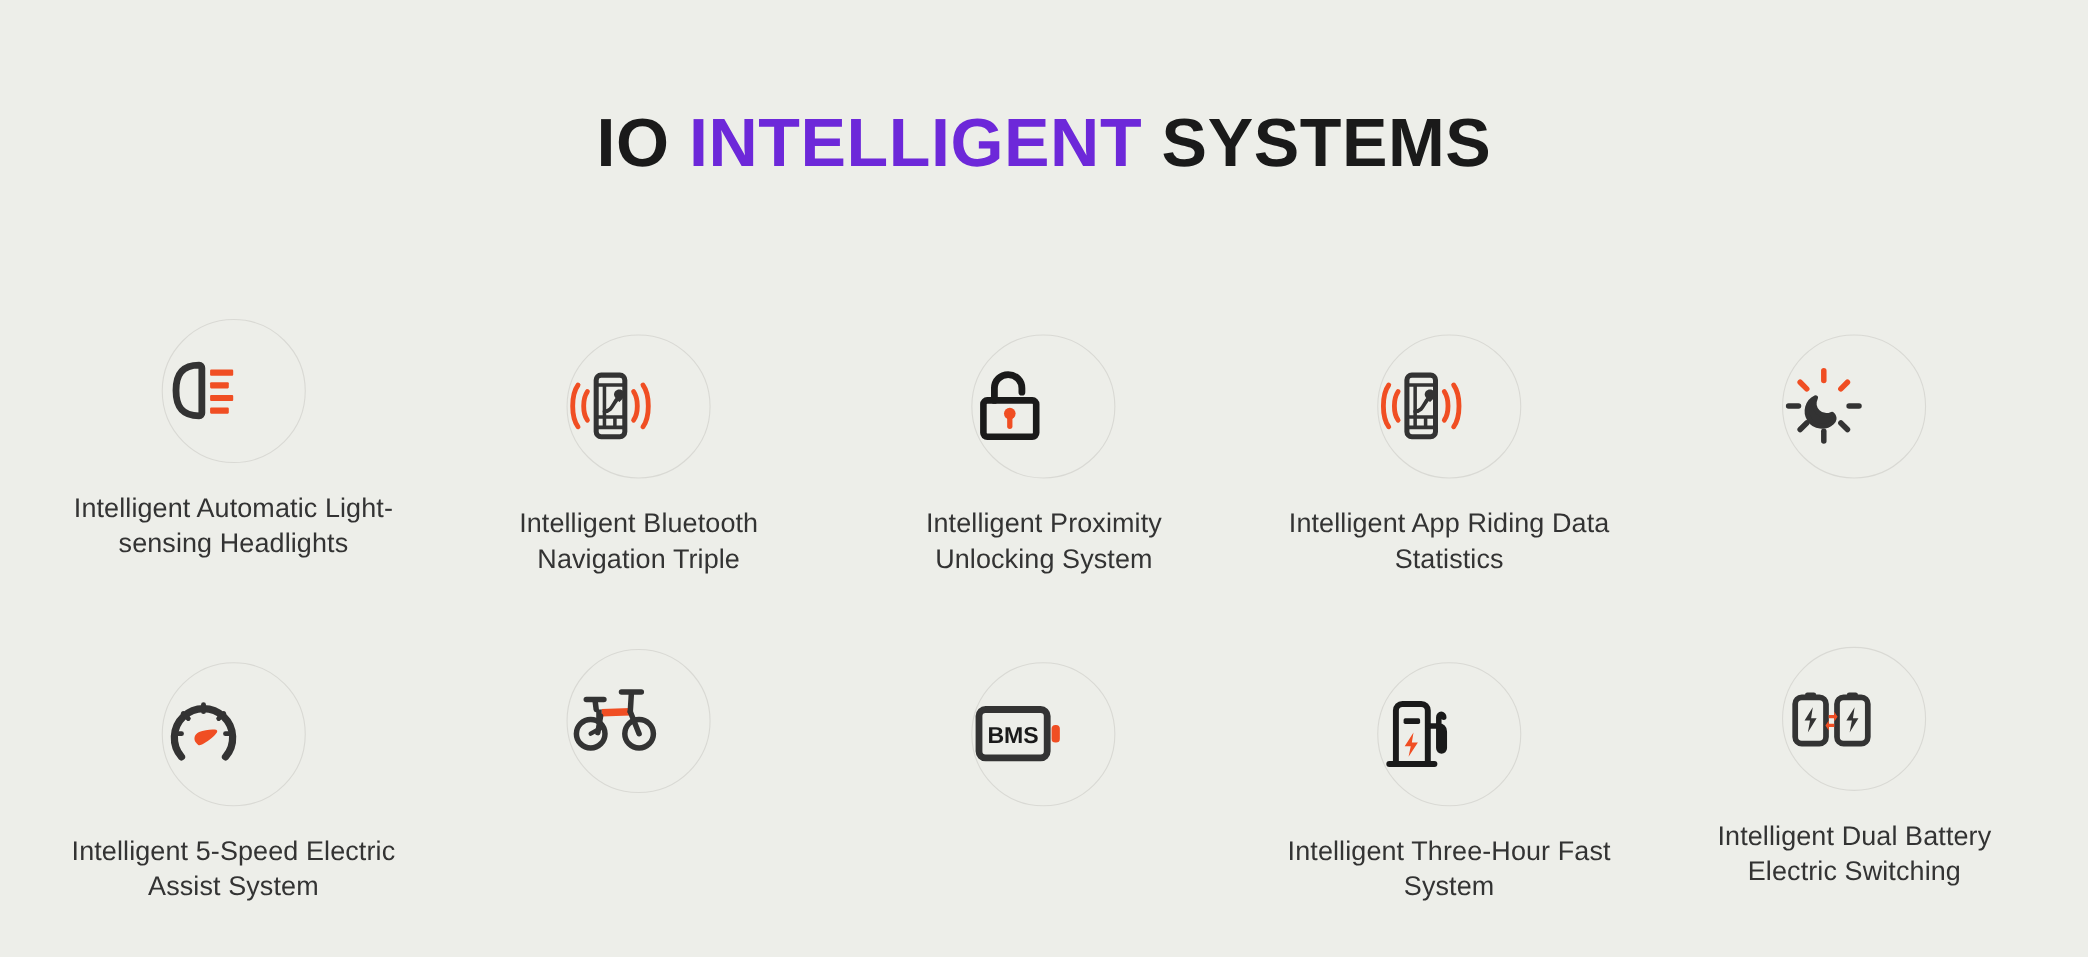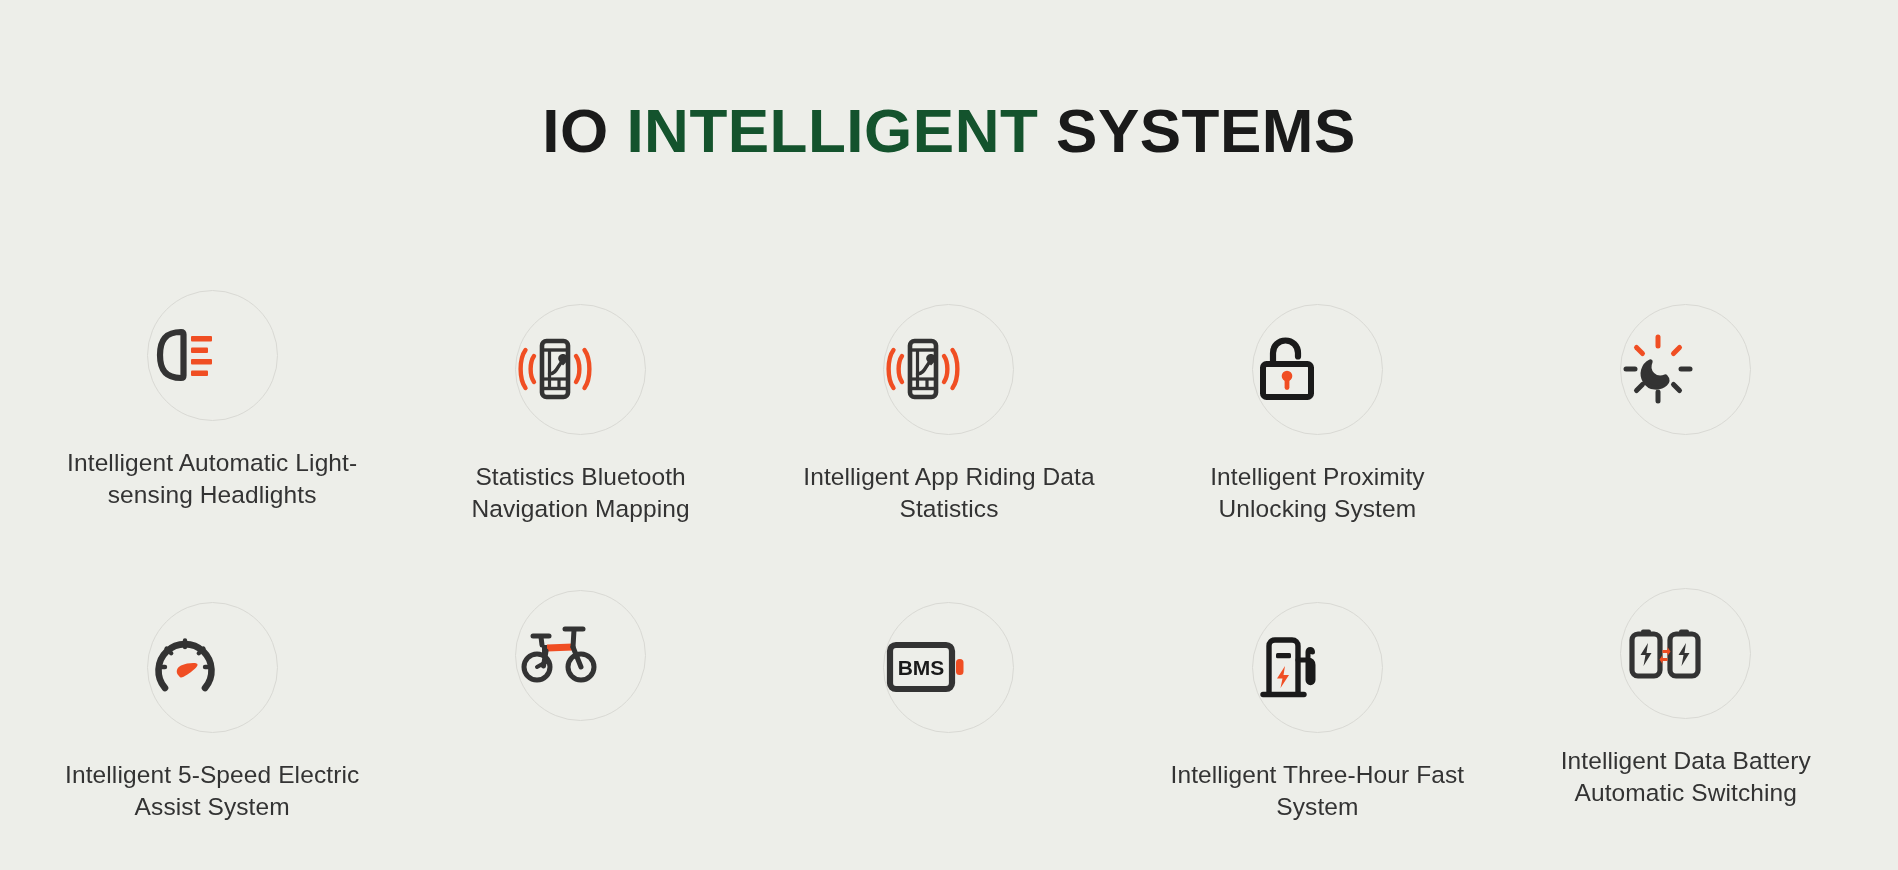--- a/index.html
+++ b/index.html
@@ -16,21 +16,21 @@
   .title{
     text-align:center;
     font-size:62px;
     font-weight:bold;
     letter-spacing:0.5px;
     line-height:1;
     padding-top:58px;
     color:#1A1A1A;
     white-space:nowrap;
   }
-  .title .hl{color:#14532d;}
+  .title .hl{color:#6d28d9;}
   .title span{display:inline;}
 
   
   .grid{
     position:absolute;
     top:248px;left:0;right:0;
     display:grid;
     grid-template-columns:repeat(5,1fr);
     grid-template-rows:repeat(2,312px);
     padding:0 28px;
@@ -98,21 +98,33 @@
           <line x1="26" y1="47" x2="52" y2="47" stroke="#333333" stroke-width="3.2"></line>
           <line x1="43" y1="47" x2="43" y2="56.5" stroke="#333333" stroke-width="3.2"></line>
           <path d="M33.5 42 C41 42 41.5 33 46.5 29.5" fill="none" stroke="#333333" stroke-width="3.4" stroke-linecap="round"></path>
           <path d="M47 22 C50 22 51.8 24.2 51.8 26.6 C51.8 29.6 47 33.5 47 33.5 C47 33.5 42.2 29.6 42.2 26.6 C42.2 24.2 44 22 47 22 Z" fill="#333333"></path>
           <path d="M18 24 C13.5 30.5 13.5 43.5 18 50" fill="none" stroke="#F04E23" stroke-width="4.4" stroke-linecap="round"></path>
           <path d="M9.5 18 C3 27 3 47 9.5 56" fill="none" stroke="#F04E23" stroke-width="4.4" stroke-linecap="round"></path>
           <path d="M60 24 C64.5 30.5 64.5 43.5 60 50" fill="none" stroke="#F04E23" stroke-width="4.4" stroke-linecap="round"></path>
           <path d="M68.5 18 C75 27 75 47 68.5 56" fill="none" stroke="#F04E23" stroke-width="4.4" stroke-linecap="round"></path>
         </svg>
       </div>
-      <div class="caption">Statistics Bluetooth Navigation Mapping</div>
+      <div class="caption">Intelligent Bluetooth Navigation Triple</div>
+    </div>
+
+    <div class="cell r1c4">
+      <div class="circle">
+        <svg width="70" height="74" viewBox="0 0 70 74">
+          <path d="M20 32 L20 21 C20 13.8 25.6 8.5 32.5 8.5 C39.4 8.5 45 13.8 45 21 L45 24.5" fill="none" stroke="#1A1A1A" stroke-width="6.2" stroke-linecap="round"></path>
+          <rect x="10" y="32" width="48" height="33" rx="3.5" fill="none" stroke="#1A1A1A" stroke-width="6"></rect>
+          <circle cx="34" cy="44" r="5.3" fill="#F04E23"></circle>
+          <rect x="31.6" y="45" width="4.8" height="13" rx="2.4" fill="#F04E23"></rect>
+        </svg>
+      </div>
+      <div class="caption">Intelligent Proximity Unlocking System</div>
     </div>
 
     <div class="cell r1c3">
       <div class="circle">
         <svg width="78" height="74" viewBox="0 0 78 74">
           <rect x="26" y="9" width="26" height="56" rx="4.5" fill="none" stroke="#333333" stroke-width="4.6"></rect>
           <line x1="26" y1="18" x2="52" y2="18" stroke="#333333" stroke-width="3.4"></line>
           <line x1="26" y1="56.5" x2="52" y2="56.5" stroke="#333333" stroke-width="3.4"></line>
           <line x1="33.5" y1="18" x2="33.5" y2="56.5" stroke="#333333" stroke-width="3.2"></line>
           <line x1="26" y1="47" x2="52" y2="47" stroke="#333333" stroke-width="3.2"></line>
@@ -121,32 +133,20 @@
           <path d="M47 22 C50 22 51.8 24.2 51.8 26.6 C51.8 29.6 47 33.5 47 33.5 C47 33.5 42.2 29.6 42.2 26.6 C42.2 24.2 44 22 47 22 Z" fill="#333333"></path>
           <path d="M18 24 C13.5 30.5 13.5 43.5 18 50" fill="none" stroke="#F04E23" stroke-width="4.4" stroke-linecap="round"></path>
           <path d="M9.5 18 C3 27 3 47 9.5 56" fill="none" stroke="#F04E23" stroke-width="4.4" stroke-linecap="round"></path>
           <path d="M60 24 C64.5 30.5 64.5 43.5 60 50" fill="none" stroke="#F04E23" stroke-width="4.4" stroke-linecap="round"></path>
           <path d="M68.5 18 C75 27 75 47 68.5 56" fill="none" stroke="#F04E23" stroke-width="4.4" stroke-linecap="round"></path>
         </svg>
       </div>
       <div class="caption">Intelligent App Riding Data Statistics</div>
     </div>
 
-    <div class="cell r1c4">
-      <div class="circle">
-        <svg width="70" height="74" viewBox="0 0 70 74">
-          <path d="M20 32 L20 21 C20 13.8 25.6 8.5 32.5 8.5 C39.4 8.5 45 13.8 45 21 L45 24.5" fill="none" stroke="#1A1A1A" stroke-width="6.2" stroke-linecap="round"></path>
-          <rect x="10" y="32" width="48" height="33" rx="3.5" fill="none" stroke="#1A1A1A" stroke-width="6"></rect>
-          <circle cx="34" cy="44" r="5.3" fill="#F04E23"></circle>
-          <rect x="31.6" y="45" width="4.8" height="13" rx="2.4" fill="#F04E23"></rect>
-        </svg>
-      </div>
-      <div class="caption">Intelligent Proximity Unlocking System</div>
-    </div>
-
     <div class="cell r1c5">
       <div class="circle">
         <svg width="74" height="74" viewBox="0 0 74 74">
           <g stroke-linecap="round" stroke-width="5">
             <line x1="37" y1="5" x2="37" y2="14" stroke="#F04E23"></line>
             <line x1="15.5" y1="15.5" x2="21.5" y2="21.5" stroke="#F04E23"></line>
             <line x1="58.5" y1="15.5" x2="52.5" y2="21.5" stroke="#F04E23"></line>
             <line x1="5" y1="37" x2="14" y2="37" stroke="#333333"></line>
             <line x1="60" y1="37" x2="69" y2="37" stroke="#333333"></line>
             <line x1="15.5" y1="58.5" x2="21.5" y2="52.5" stroke="#333333"></line>
@@ -222,17 +222,17 @@
           <rect x="20" y="12.5" width="10" height="5" rx="2" fill="#333333"></rect>
           <rect x="11" y="17" width="28" height="42" rx="6" fill="none" stroke="#333333" stroke-width="5.2"></rect>
           <path d="M27 26 L19.5 38 L24.5 38 L22.5 49 L30.5 36 L25.5 36 Z" fill="#333333"></path>
           <rect x="58" y="12.5" width="10" height="5" rx="2" fill="#333333"></rect>
           <rect x="49" y="17" width="28" height="42" rx="6" fill="none" stroke="#333333" stroke-width="5.2"></rect>
           <path d="M65 26 L57.5 38 L62.5 38 L60.5 49 L68.5 36 L63.5 36 Z" fill="#333333"></path>
           <path d="M41.5 33 L46.5 33 L46.5 30 L49.5 34.5 L46.5 39 L46.5 36 L41.5 36 Z" fill="#F04E23"></path>
           <path d="M46.5 41 L41.5 41 L41.5 38 L38.5 42.5 L41.5 47 L41.5 44 L46.5 44 Z" fill="#F04E23"></path>
         </svg>
       </div>
-      <div class="caption">Intelligent Data Battery Automatic Switching</div>
+      <div class="caption">Intelligent Dual Battery Electric Switching</div>
     </div>
 
   </div>
 </div>
 
 </body></html>

